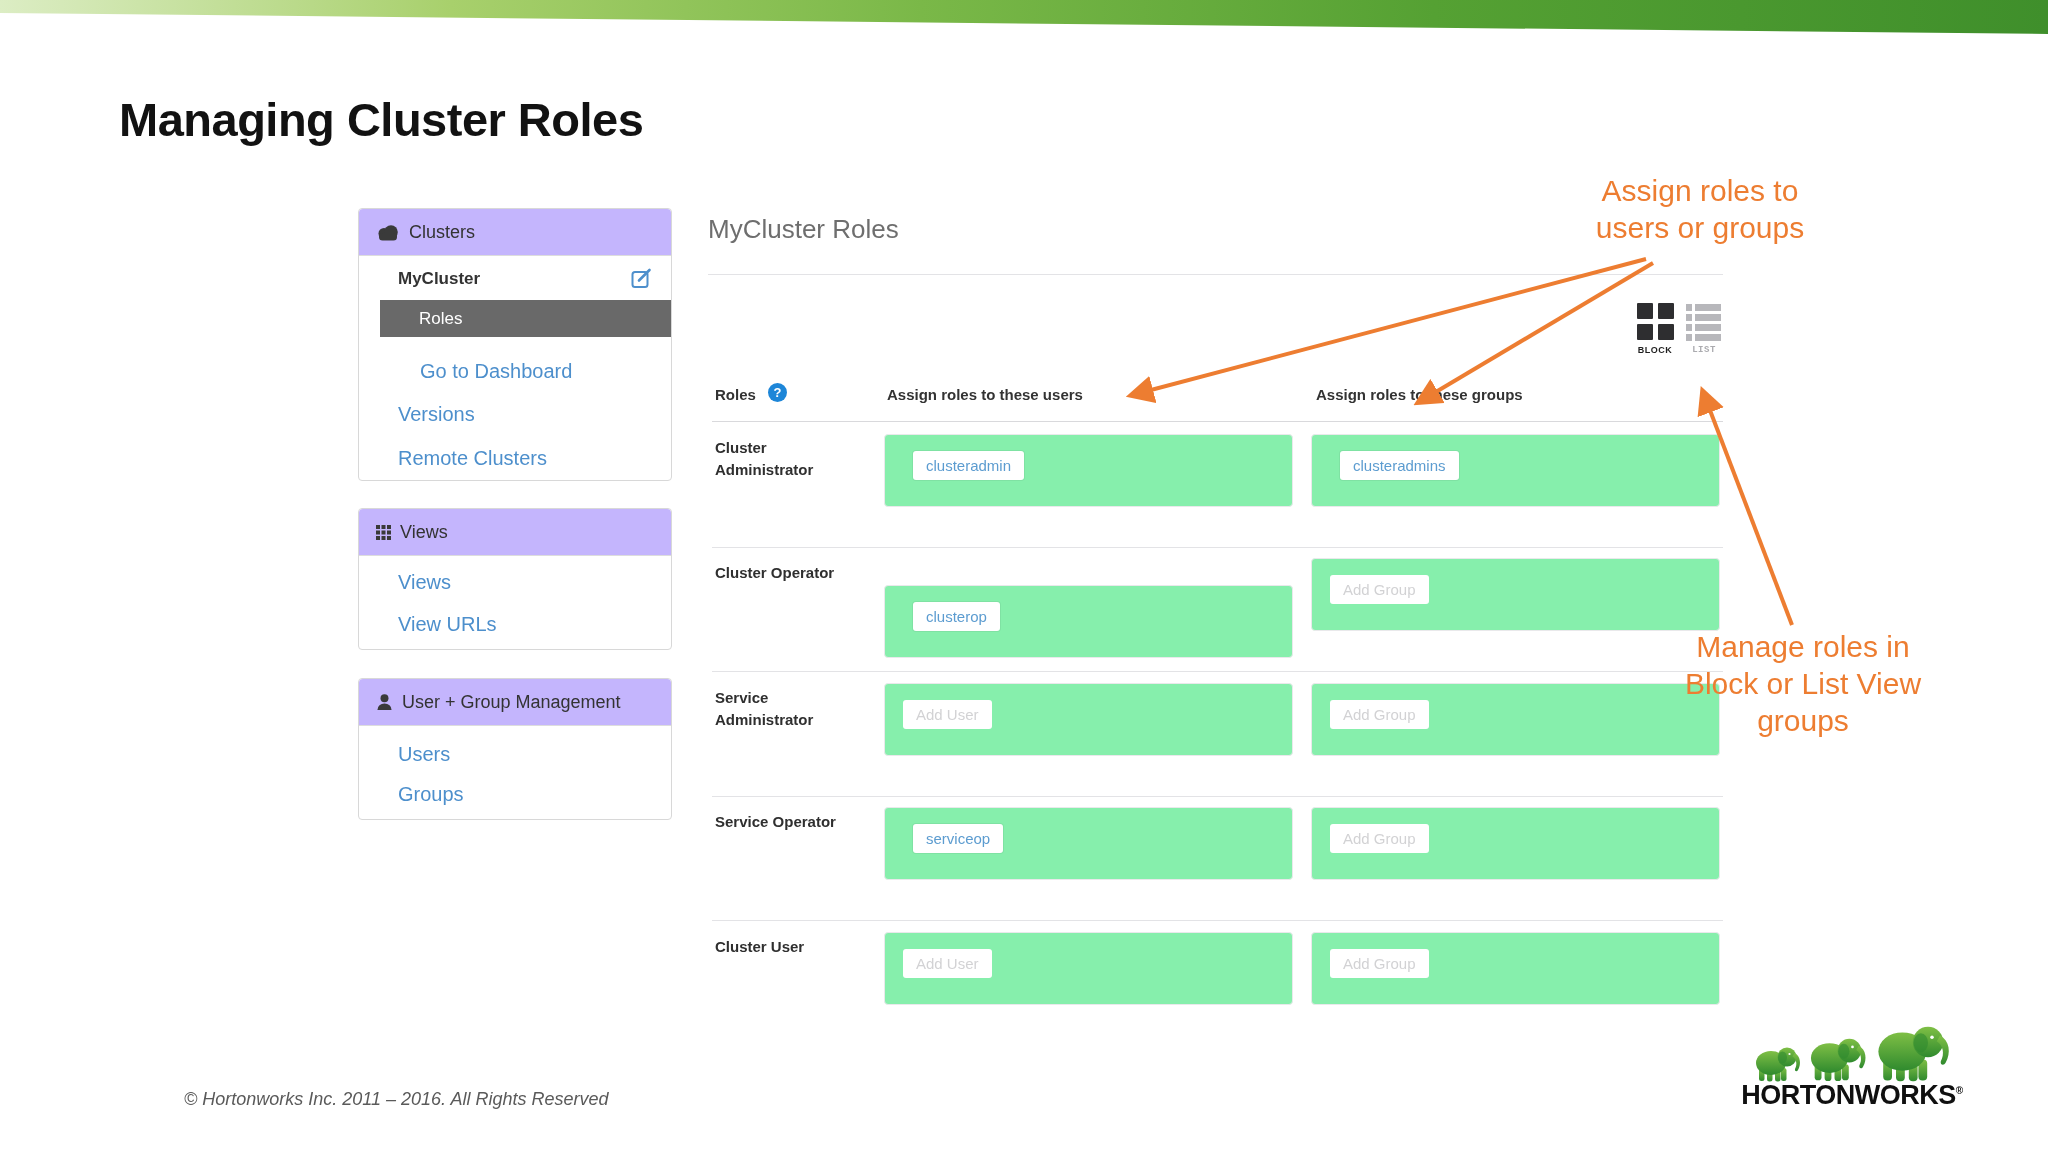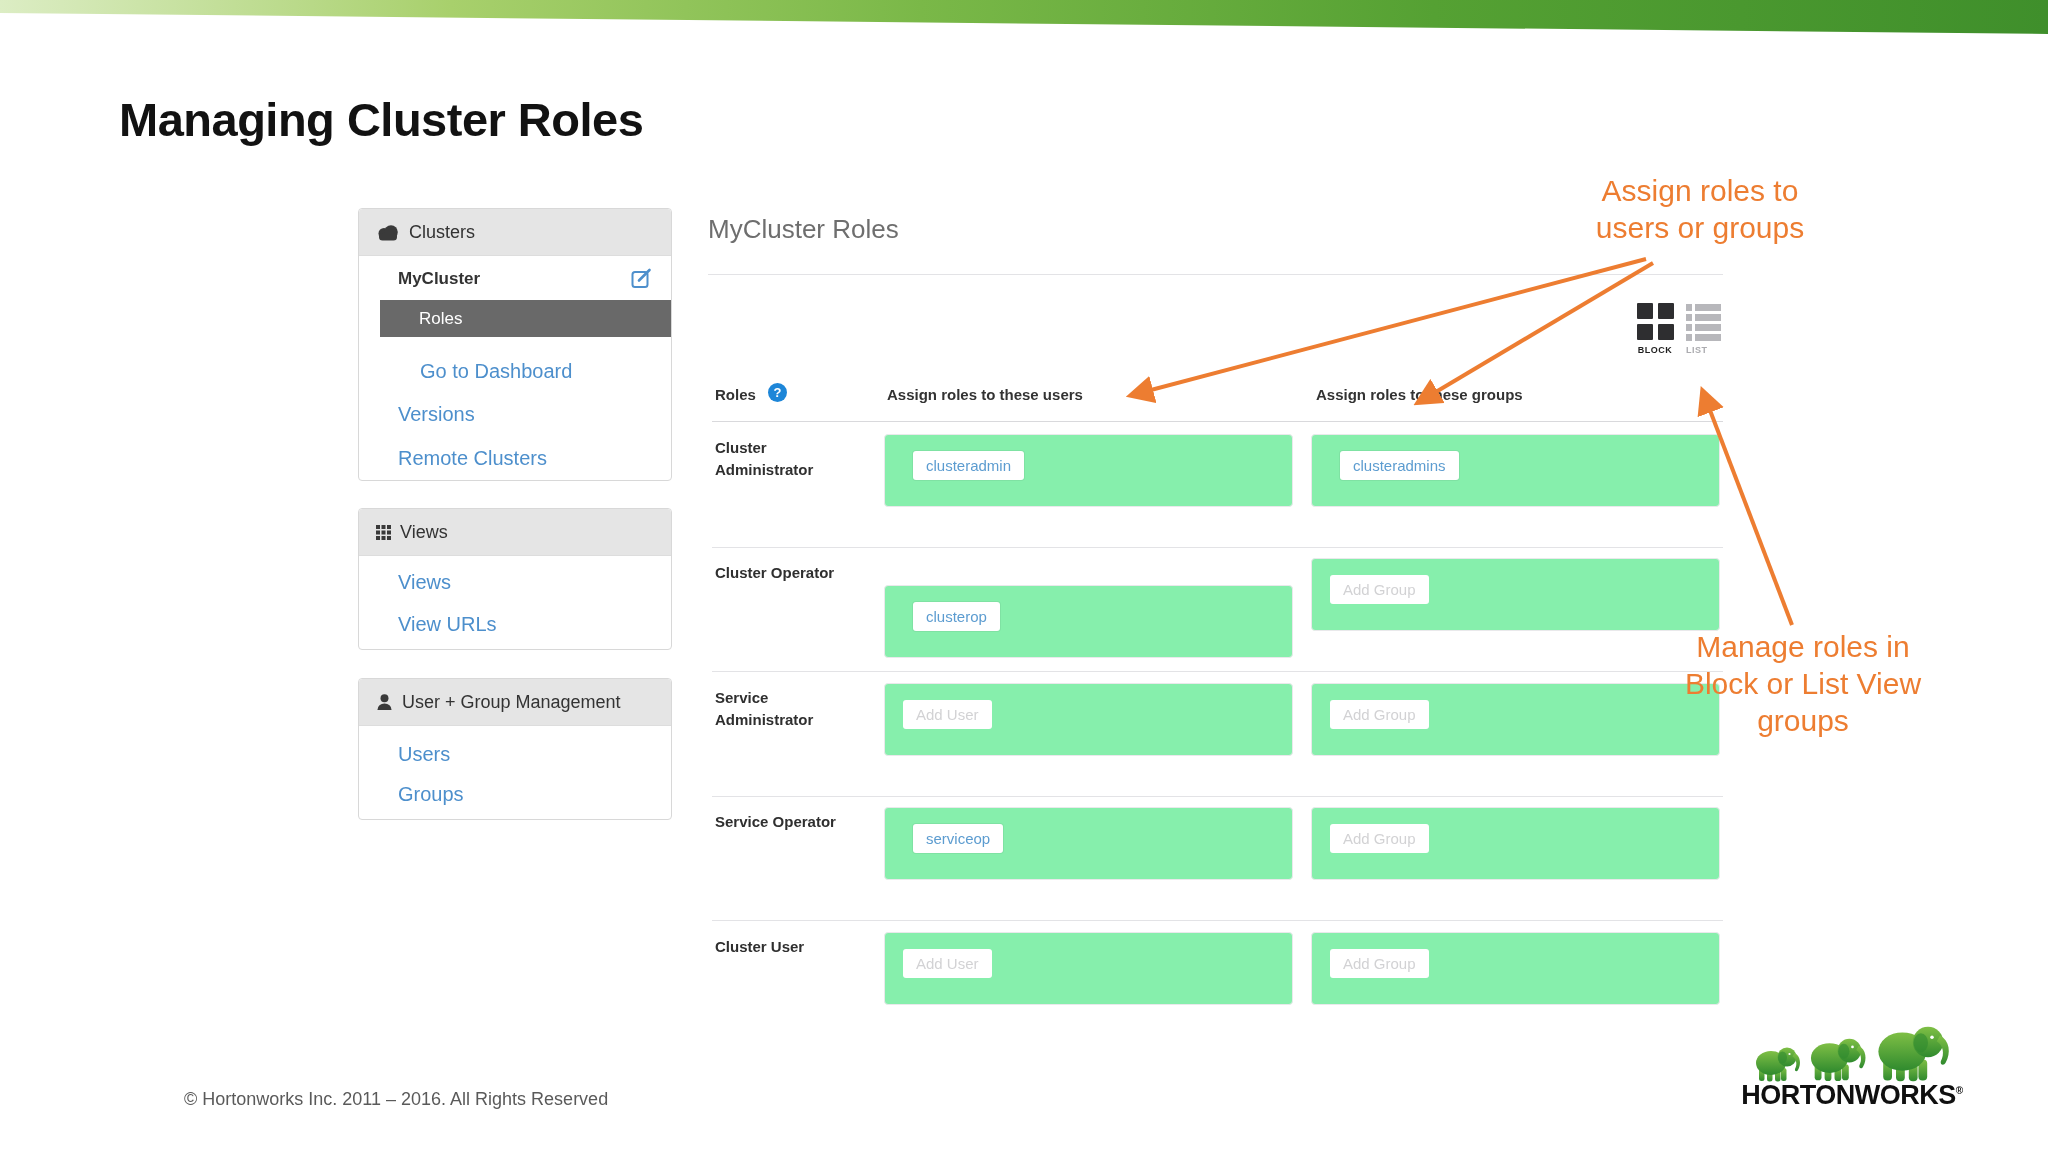--- a/index.html
+++ b/index.html
@@ -9,21 +9,21 @@
   
   .banner{position:absolute;top:0;left:0;width:2048px;height:34px;
           background:linear-gradient(90deg,#dcedc4 0%,#a8d06c 22%,#7ab848 45%,#55a133 70%,#3f8f2b 100%);
           clip-path:polygon(0 0,100% 0,100% 100%,0 38%);}
 
   .slide-title{position:absolute;left:119px;top:92px;margin:0;
                font-size:47px;font-weight:700;color:#121212;letter-spacing:-0.5px;}
 
   
   .panel{position:absolute;left:358px;width:314px;background:#fff;border:1px solid #d8d8d8;border-radius:4px;box-sizing:border-box;}
-  .panel-header{height:46px;background:#e5e5e5;border-bottom:1px solid #ddd;border-radius:4px 4px 0 0;
+  .panel-header{height:46px;background:#c4b5fd;border-bottom:1px solid #ddd;border-radius:4px 4px 0 0;
                 display:flex;align-items:center;gap:9px;padding-left:17px;font-size:18px;color:#333;}
   .panel-clusters{top:208px;height:273px;}
   .panel-views{top:508px;height:142px;}
   .panel-ugm{top:678px;height:142px;}
 
   .mycluster-row{position:absolute;left:0;top:60px;width:100%;display:flex;align-items:center;}
   .mycluster-name{margin-left:39px;font-size:17px;font-weight:700;color:#333;}
   .edit-btn{position:absolute;right:18px;top:-2px;cursor:pointer;}
 
   .roles-selected{position:absolute;left:21px;right:0;top:91px;height:37px;background:#696969;
@@ -44,41 +44,41 @@
   
   .blk-grid{position:absolute;left:1637px;top:303px;width:37px;height:37px;
             display:grid;grid-template-columns:16px 16px;grid-template-rows:16px 16px;gap:5px;cursor:pointer;}
   .blk-grid div{background:#2e2e30;border-radius:1px;}
   .list-grid{position:absolute;left:1686px;top:304px;width:36px;cursor:pointer;}
   .list-row{display:flex;gap:3px;margin-bottom:3px;}
   .list-row .sq{width:6px;height:7px;background:#b7b7bb;}
   .list-row .bar{width:26px;height:7px;background:#b7b7bb;}
   .toggle-label{position:absolute;top:345px;font-size:9px;font-weight:700;letter-spacing:0.5px;}
   .lbl-block{left:1633px;width:44px;text-align:center;color:#1f1f1f;}
-  .lbl-list{left:1686px;width:36px;text-align:left;color:#ababaf;}
+  .lbl-list{left:1686px;width:36px;text-align:center;color:#ababaf;font-family:Liberation Mono, monospace;}
 
   
   .role-label{position:absolute;left:715px;width:150px;font-size:15px;font-weight:700;color:#2f2f2f;line-height:22px;}
   .role-label span{display:block;}
   .cell{position:absolute;width:409px;height:73px;background:#86efac;border:1px solid #e9e9eb;border-radius:4px;box-sizing:border-box;cursor:text;}
   .cell.users{left:884px;}
   .cell.groups{left:1311px;}
   .chip{position:absolute;top:16px;left:28px;height:29px;line-height:29px;padding:0 13px;background:#ffffff;border-radius:3px;
         font-size:15px;color:#5c9cd0;box-shadow:0 0 0 1px rgba(0,0,0,0.05);cursor:pointer;white-space:nowrap;}
   .chip.ghost{left:18px;color:#d2d2d4;box-shadow:none;cursor:text;}
 
   
   .note{position:absolute;color:#ed7d31;font-size:30px;line-height:37px;text-align:center;}
   .note1{left:1540px;top:172px;width:320px;}
   .note2{left:1653px;top:628px;width:300px;}
   .arrows{position:absolute;left:0;top:0;width:2048px;height:1152px;pointer-events:none;}
 
   
   .page-num{position:absolute;left:116px;top:1149px;font-size:24px;color:#5a5a5a;}
-  .copyright{position:absolute;left:184px;top:1089px;font-size:18px;color:#5a5a5a;}
+  .copyright{position:absolute;left:184px;top:1089px;font-size:18px;color:#5a5a5a;font-style:italic;}
 
   
   .logo-text{position:absolute;left:1738px;top:1080px;width:228px;text-align:center;
              font-size:27px;font-weight:700;color:#101010;letter-spacing:-0.5px;white-space:nowrap;}
   .logo-text sup{font-size:10px;}
   .logo-art{position:absolute;left:1740px;top:1000px;}
 </style>
 </head>
 <body>
 

